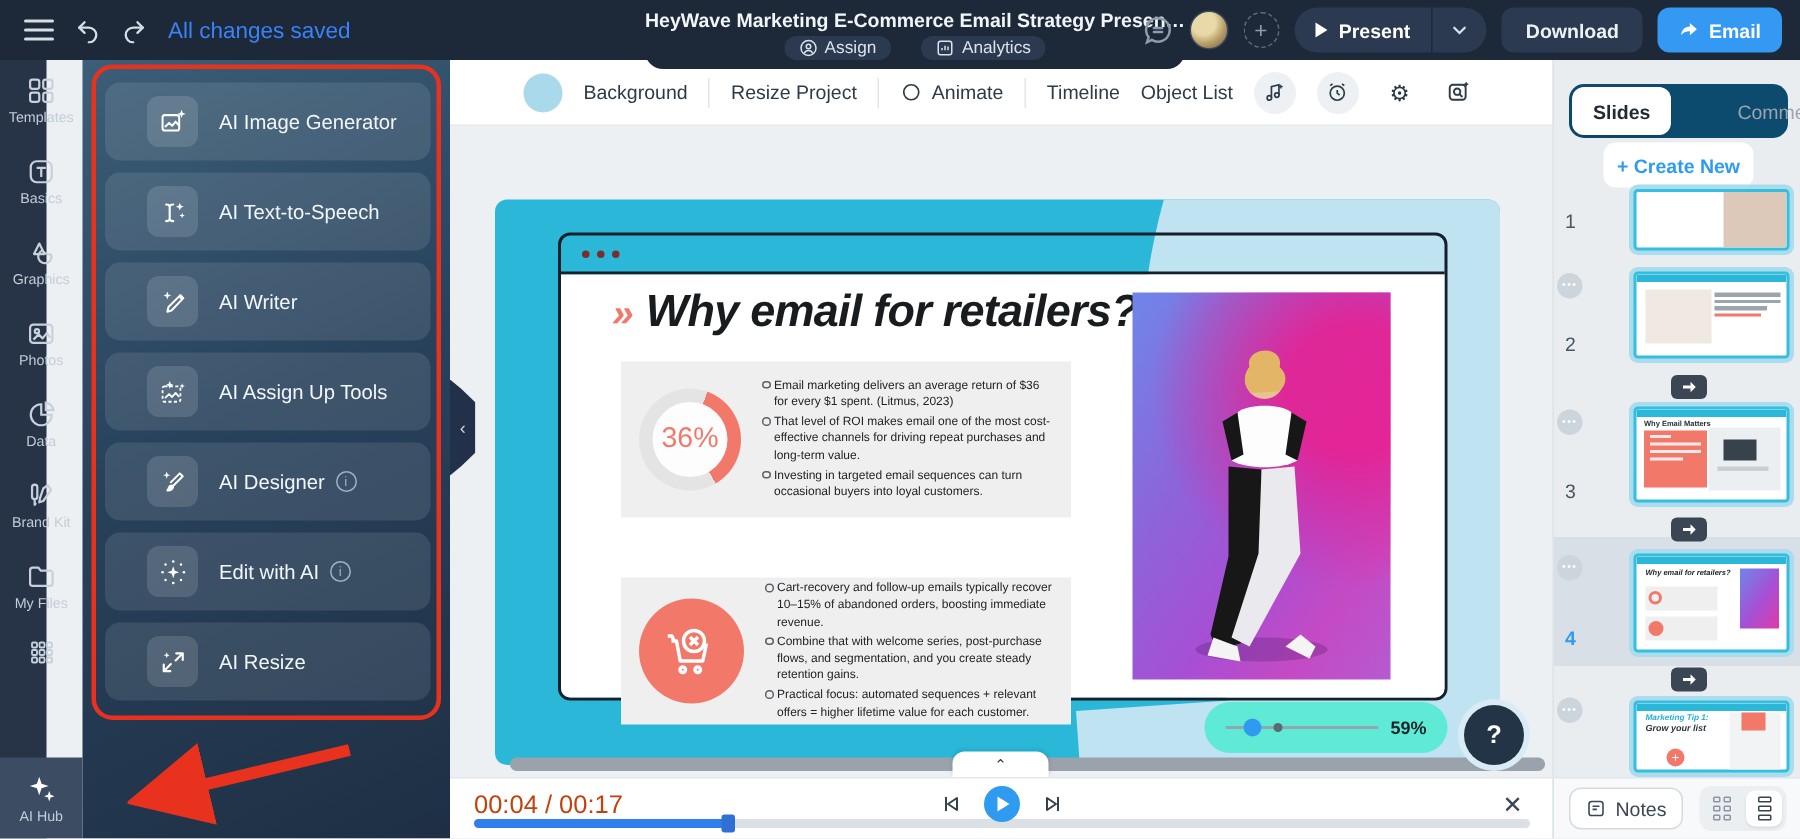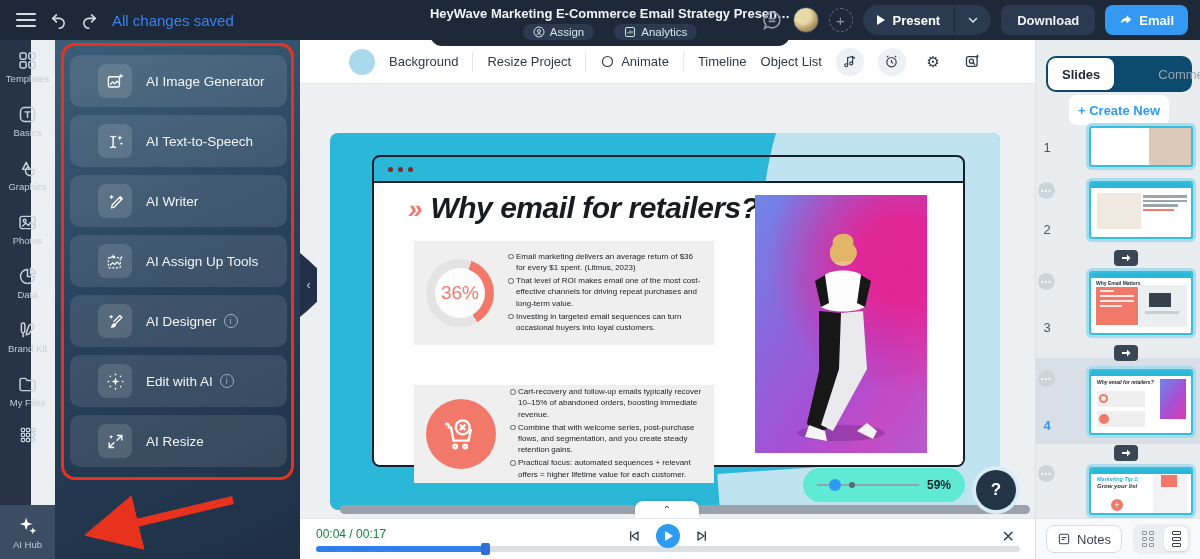--- a/index.html
+++ b/index.html
@@ -87,21 +87,21 @@
   .zoom-val { font-size:12px; font-weight:bold; color:#1b242c; }
   .help-ring { position:absolute; left:672px; top:382px; width:48px; height:48px; border-radius:50%; background:#d9ecf5; display:flex; align-items:center; justify-content:center; z-index:12; }
   .help-btn { width:40px; height:40px; border-radius:50%; background:#243447; color:#fff; font-size:17px; font-weight:bold; display:flex; align-items:center; justify-content:center; cursor:pointer; }
 
   
   .hscroll { position:absolute; left:40px; top:421px; width:690px; height:9px; background:#9aa2ab; border-radius:5px; cursor:pointer; }
   .up-tab { position:absolute; left:335px; top:417px; width:64px; height:17px; background:#fff; border-radius:8px 8px 0 0; display:flex; align-items:center; justify-content:center; color:#333; font-size:10px; cursor:pointer; z-index:13; box-shadow:0 -1px 3px rgba(0,0,0,0.12); }
 
   
   .playbar { position:absolute; left:300px; top:518px; width:735px; height:41px; background:#fff; border-top:1px solid #e4e7ea; z-index:20; }
-  .pb-time { position:absolute; left:16px; top:8px; font-size:12px; color:#15803d; }
+  .pb-time { position:absolute; left:16px; top:8px; font-size:17px; color:#c2410c; }
   .pb-track { position:absolute; left:16px; top:27px; width:704px; height:6px; background:#dbe0e5; border-radius:3px; cursor:pointer; }
   .pb-fill { height:6px; background:#2f80ed; border-radius:3px 0 0 3px; }
   .pb-handle { position:absolute; top:-3px; width:9px; height:12px; background:#2f6fd6; border-radius:2px; cursor:pointer; }
   .pb-controls { position:absolute; left:0; right:0; top:5px; display:flex; justify-content:center; align-items:center; gap:14px; }
   .pb-skip { color:#35404d; cursor:pointer; display:flex; }
   .pb-play { width:24px; height:24px; border-radius:50%; background:#2f9bf0; display:flex; align-items:center; justify-content:center; cursor:pointer; }
   .pb-play .t { width:0; height:0; border-left:8px solid #fff; border-top:5px solid transparent; border-bottom:5px solid transparent; margin-left:2px; }
   .pb-close { position:absolute; right:20px; top:8px; color:#3a4654; font-size:16px; cursor:pointer; }
 
   

